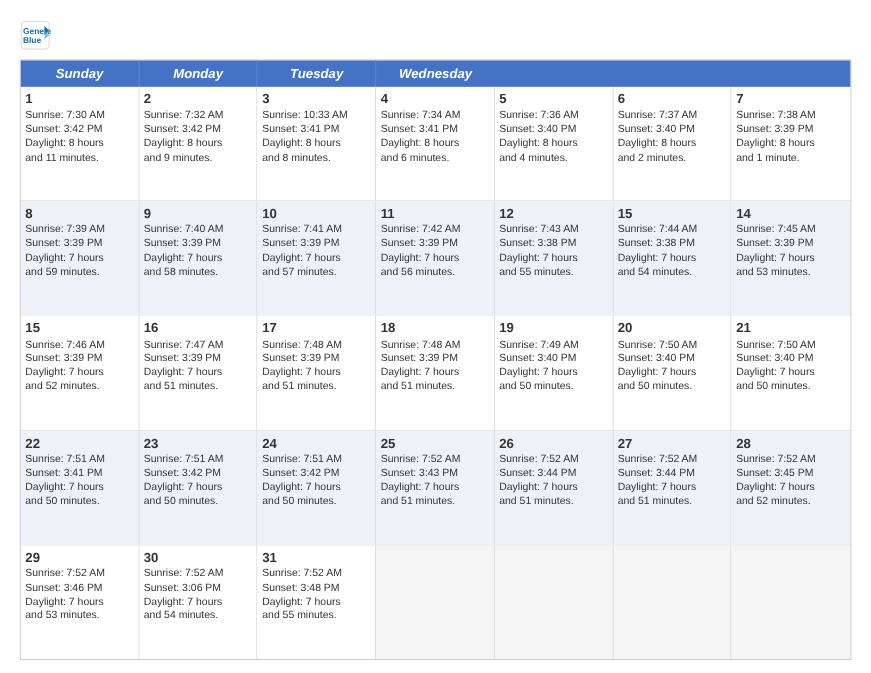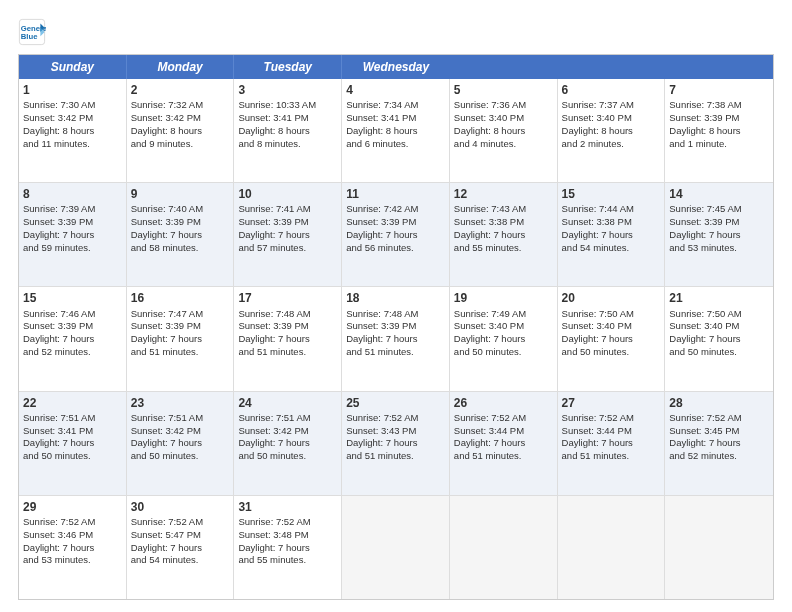--- a/index.html
+++ b/index.html
@@ -344,21 +344,21 @@
           <div class="cal-cell">
             <span class="day-num">29</span>
             <div>Sunrise: 7:52 AM</div>
             <div>Sunset: 3:46 PM</div>
             <div>Daylight: 7 hours</div>
             <div>and 53 minutes.</div>
           </div>
           <div class="cal-cell">
             <span class="day-num">30</span>
             <div>Sunrise: 7:52 AM</div>
-            <div>Sunset: 5:47 PM</div>
+            <div>Sunset: 3:06 PM</div>
             <div>Daylight: 7 hours</div>
             <div>and 54 minutes.</div>
           </div>
           <div class="cal-cell">
             <span class="day-num">31</span>
             <div>Sunrise: 7:52 AM</div>
             <div>Sunset: 3:48 PM</div>
             <div>Daylight: 7 hours</div>
             <div>and 55 minutes.</div>
           </div>

